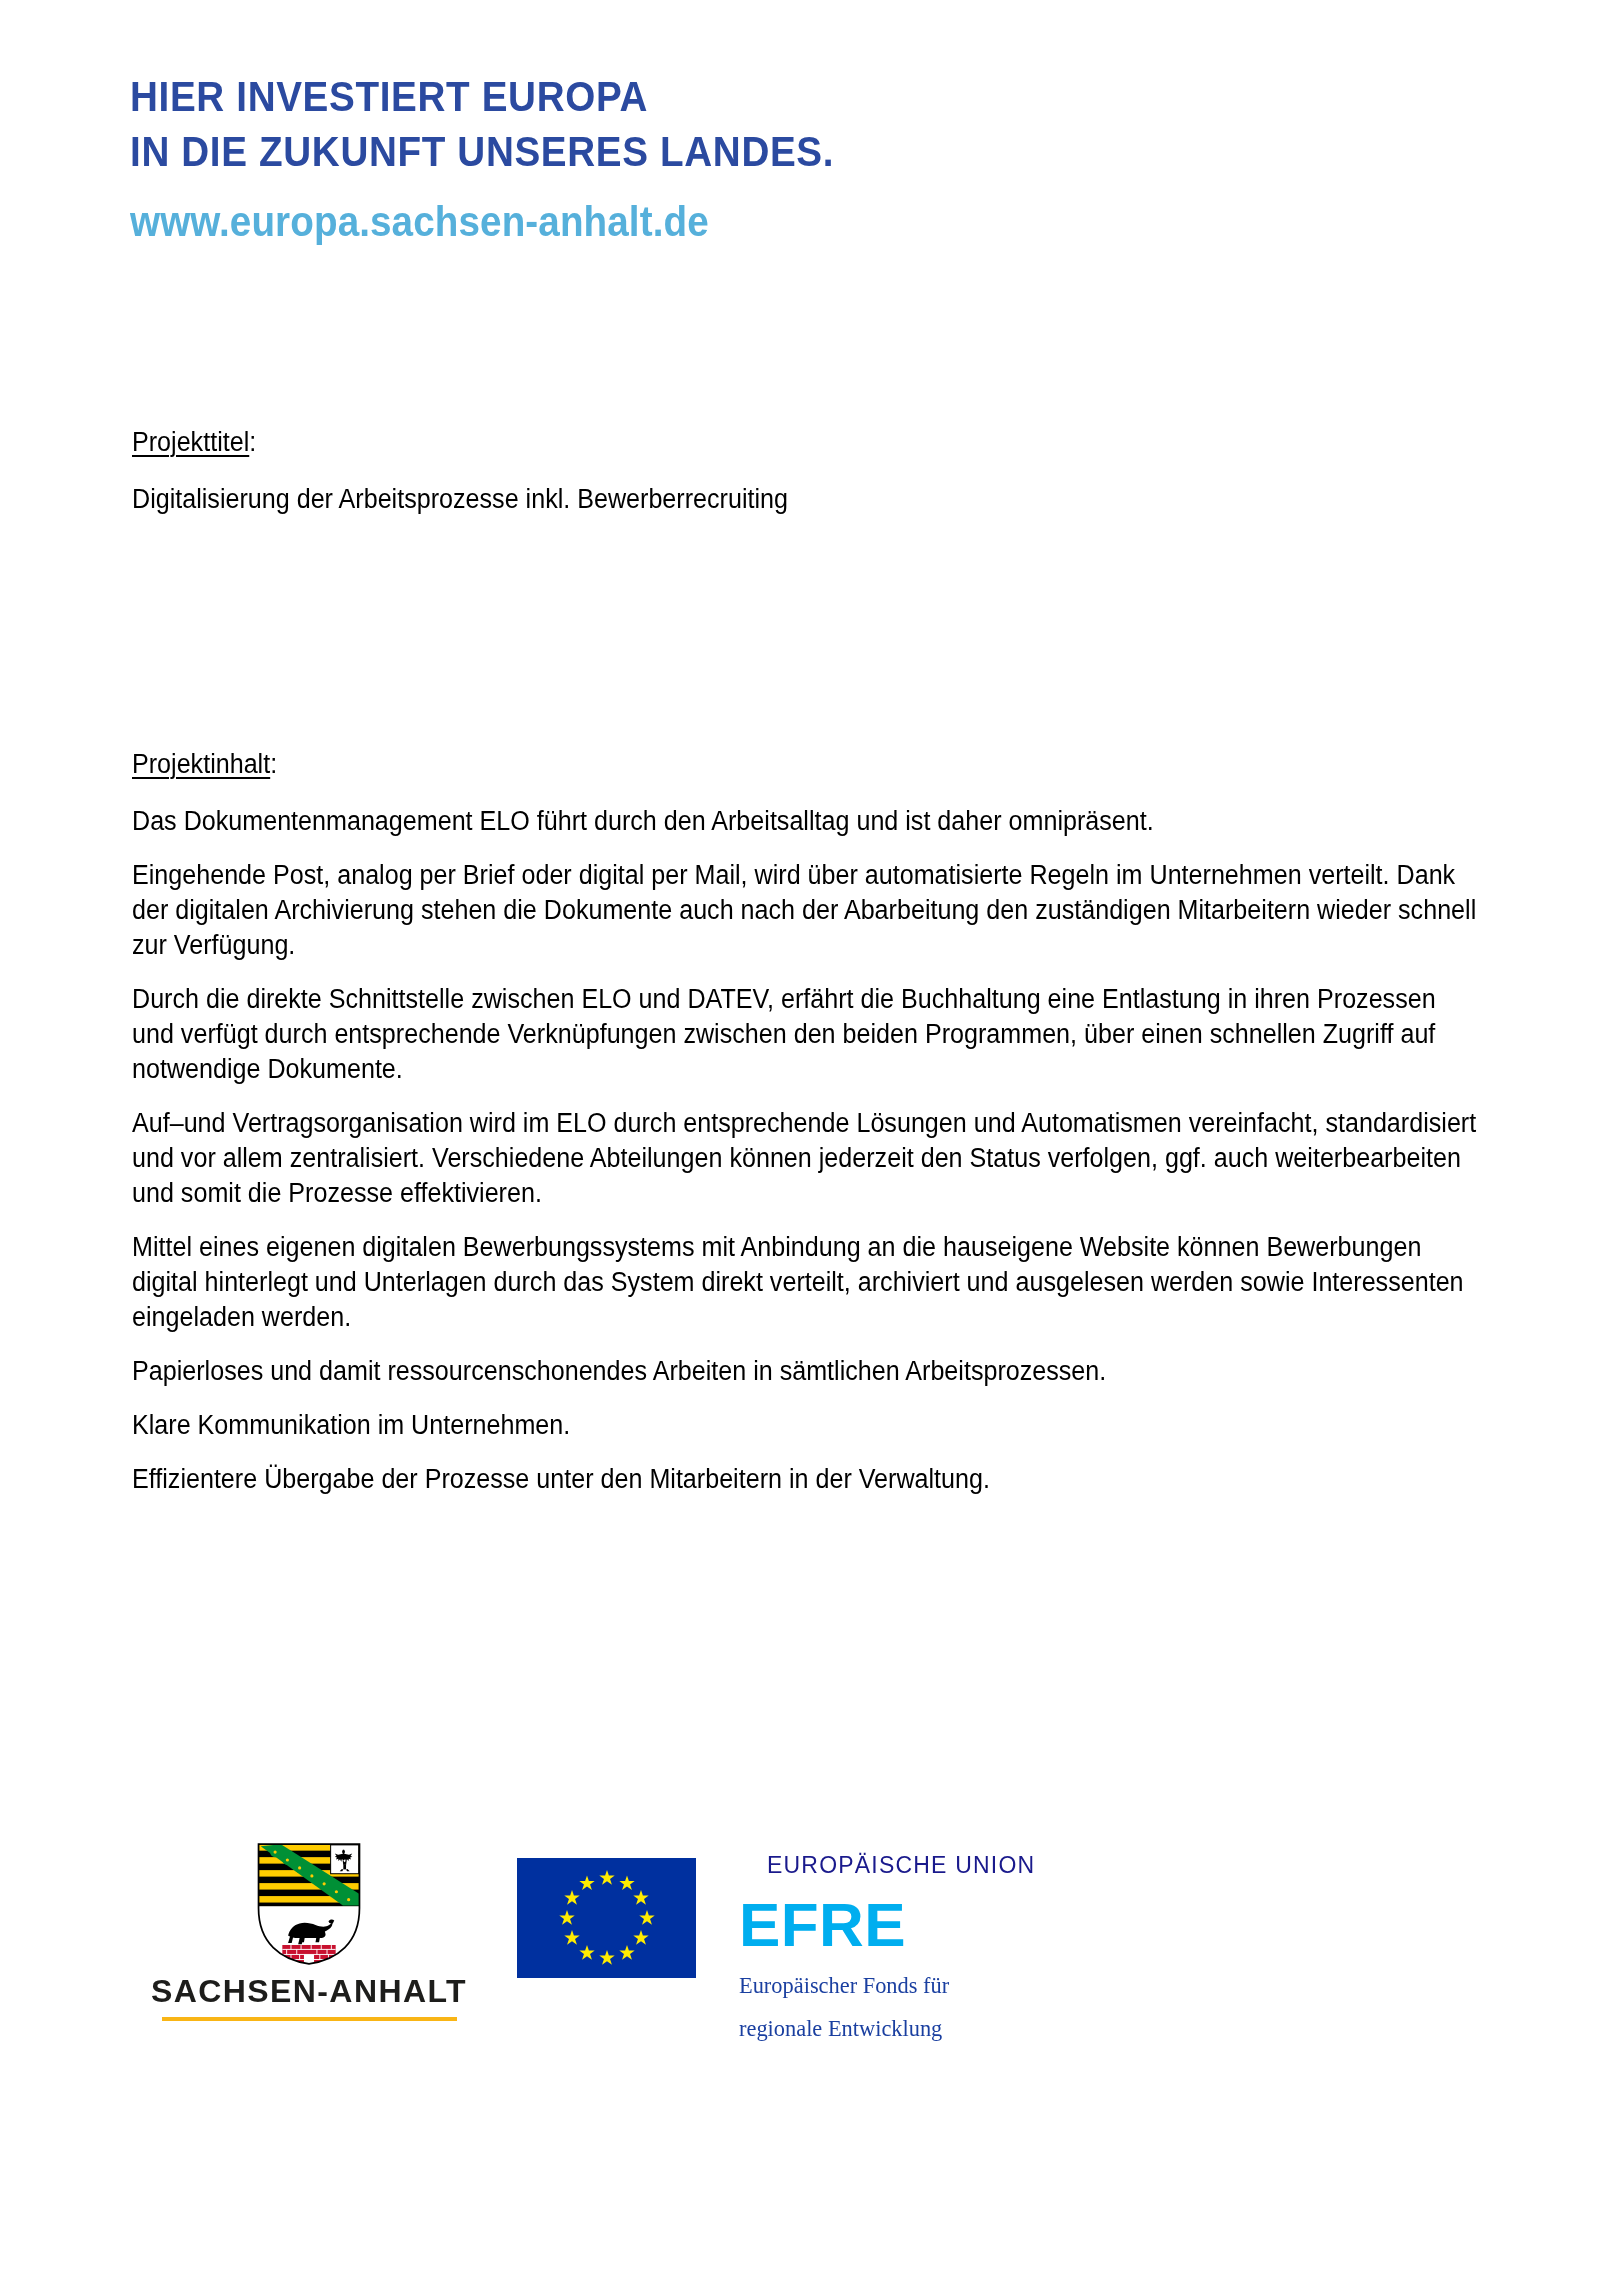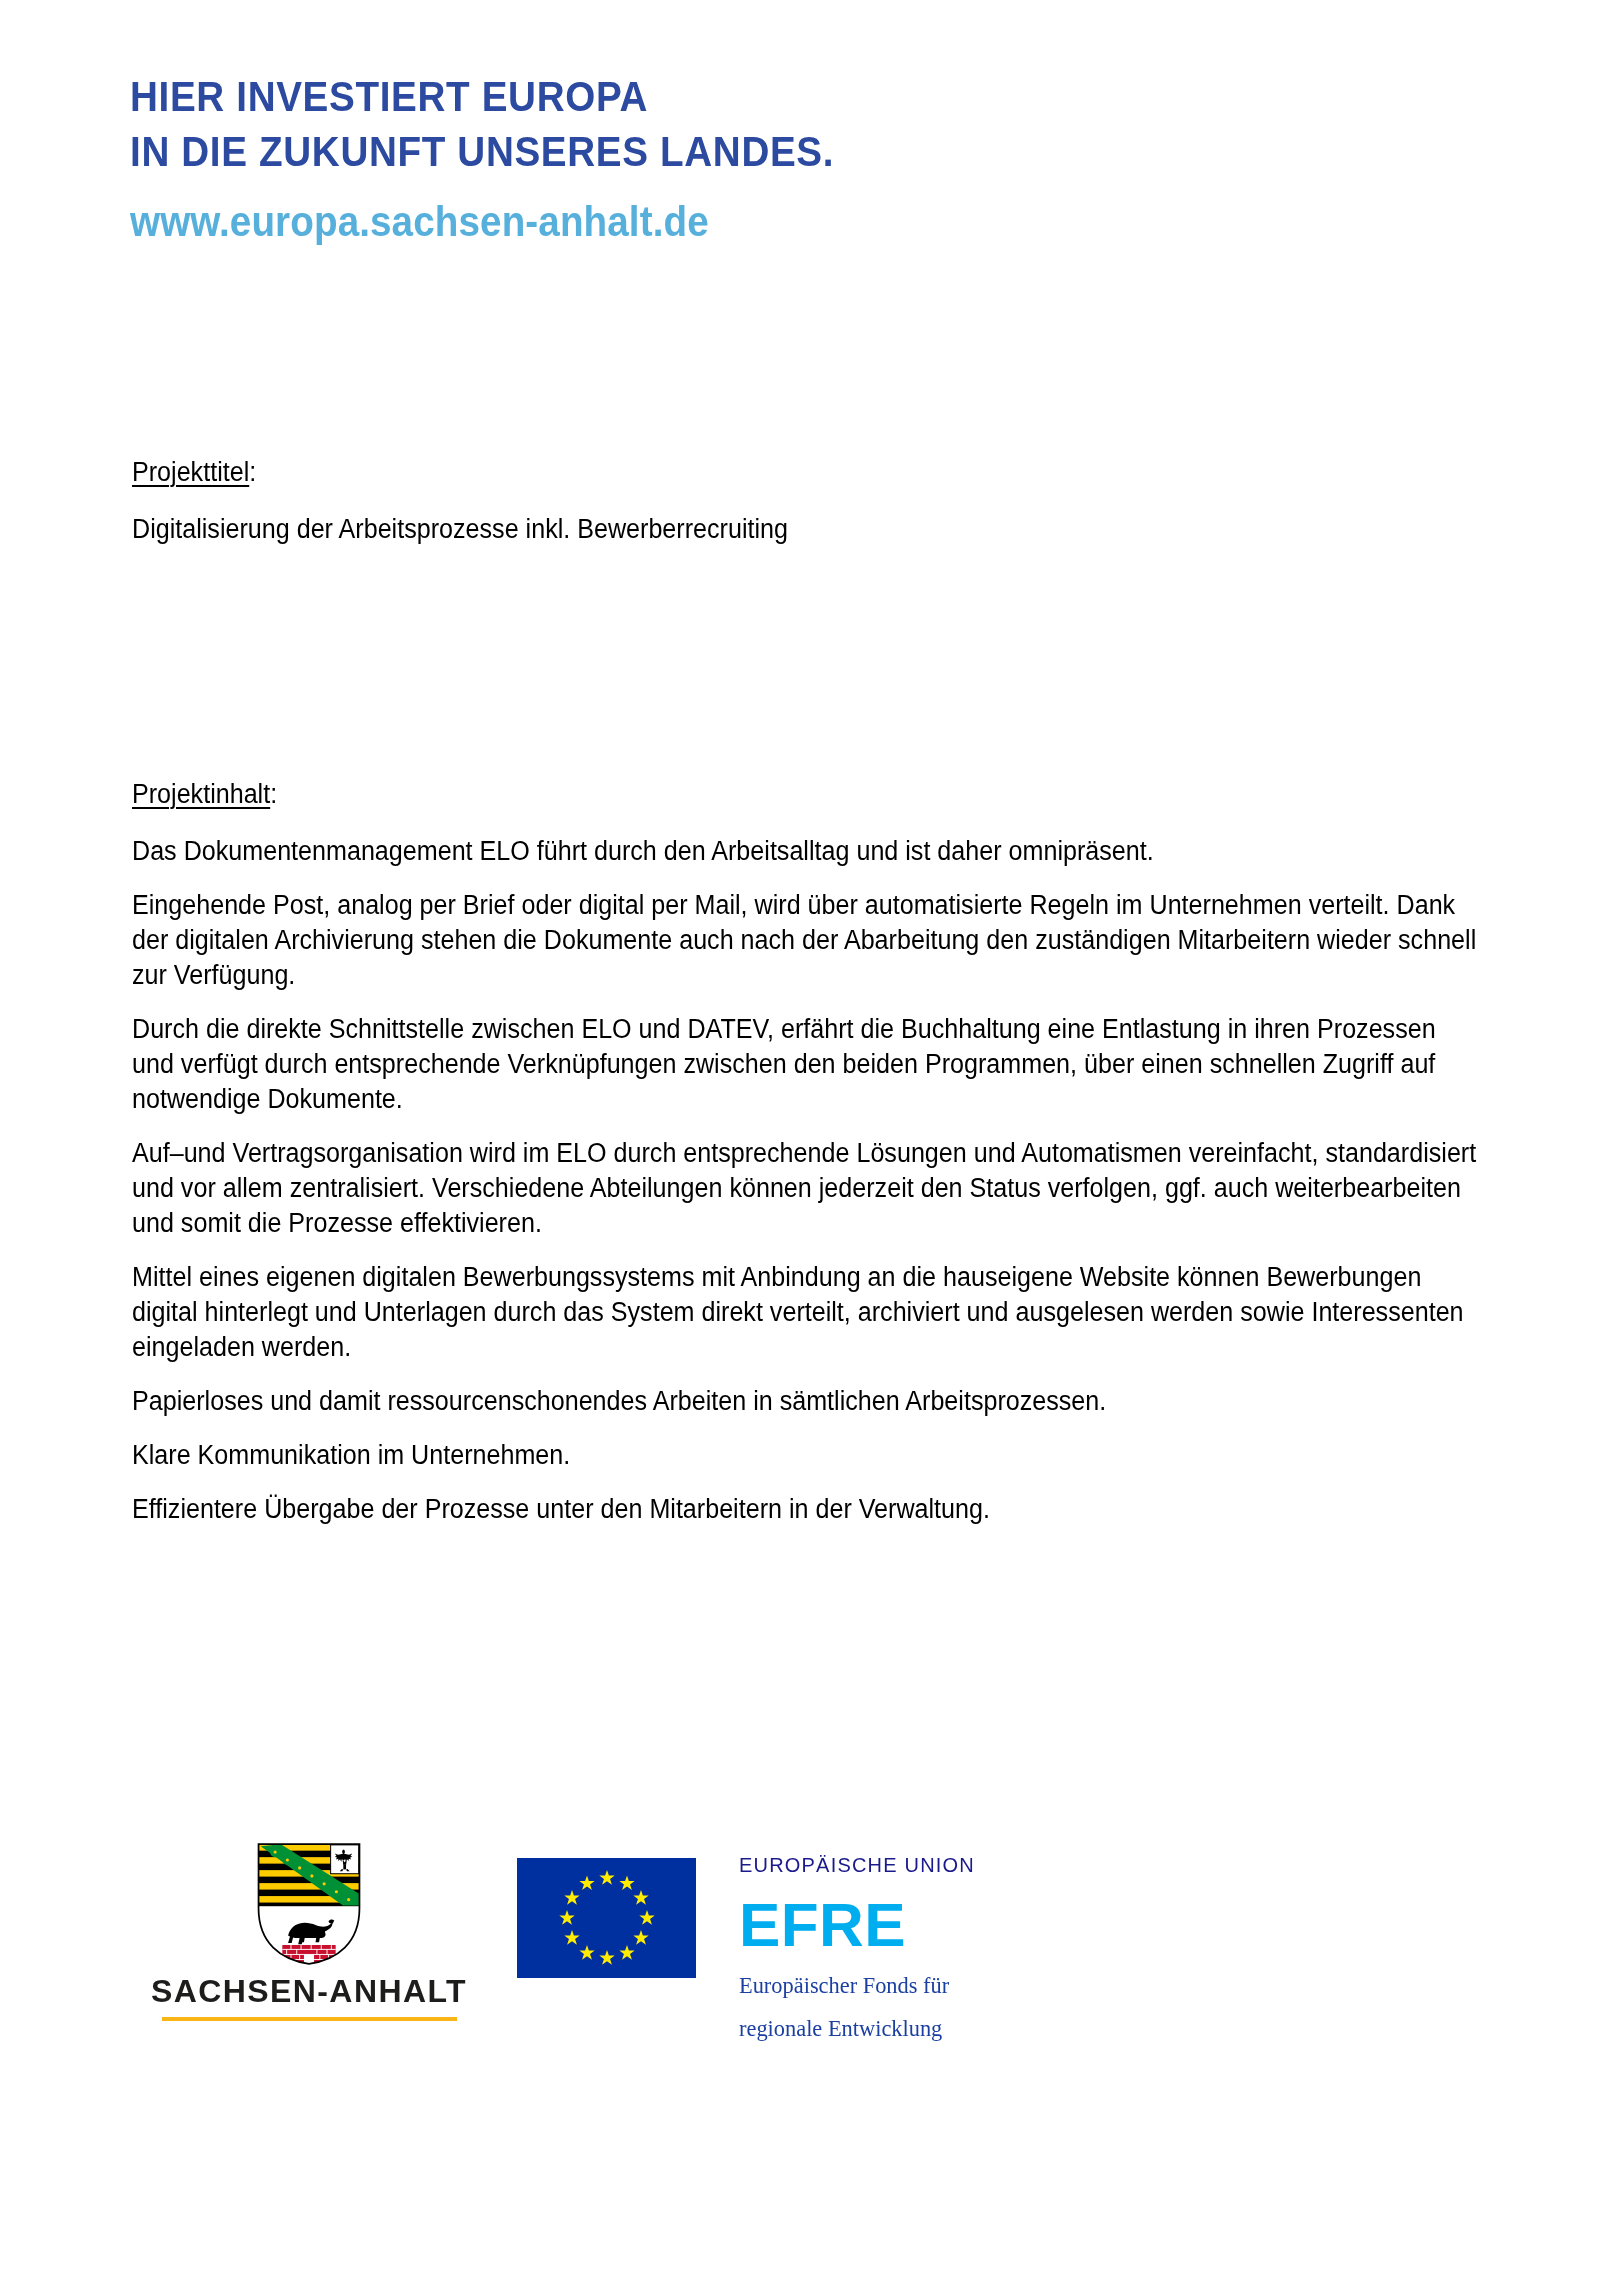--- a/index.html
+++ b/index.html
@@ -51,21 +51,21 @@
     margin-top: 14.5px;
     transform: scaleX(0.92);
     transform-origin: left center;
     white-space: nowrap;
   }
 
   
   .content {
     position: absolute;
     left: 132px;
-    top: 455px;
+    top: 425px;
     width: 1359px;
   }
 
   .sec-label {
     font-size: 27px;
     line-height: 35px;
     margin: 0 0 22px 0;
     transform: scaleX(0.93);
     transform-origin: left center;
     white-space: nowrap;
@@ -155,24 +155,25 @@
 
   
   .efre-block {
     position: absolute;
     left: 739px;
     top: 16px;
     width: 376px;
   }
   .efre-eu {
     color: #1a1a8c;
-    font-size: 20px;
+    font-size: 23px;
     letter-spacing: 1.2px;
     line-height: 26px;
     white-space: nowrap;
+    margin-left: 28px;
   }
   .efre-big {
     color: #00aeef;
     font-size: 62px;
     font-weight: 700;
     line-height: 64px;
     letter-spacing: 0.4px;
     margin-top: 15px;
   }
   .efre-sub {

